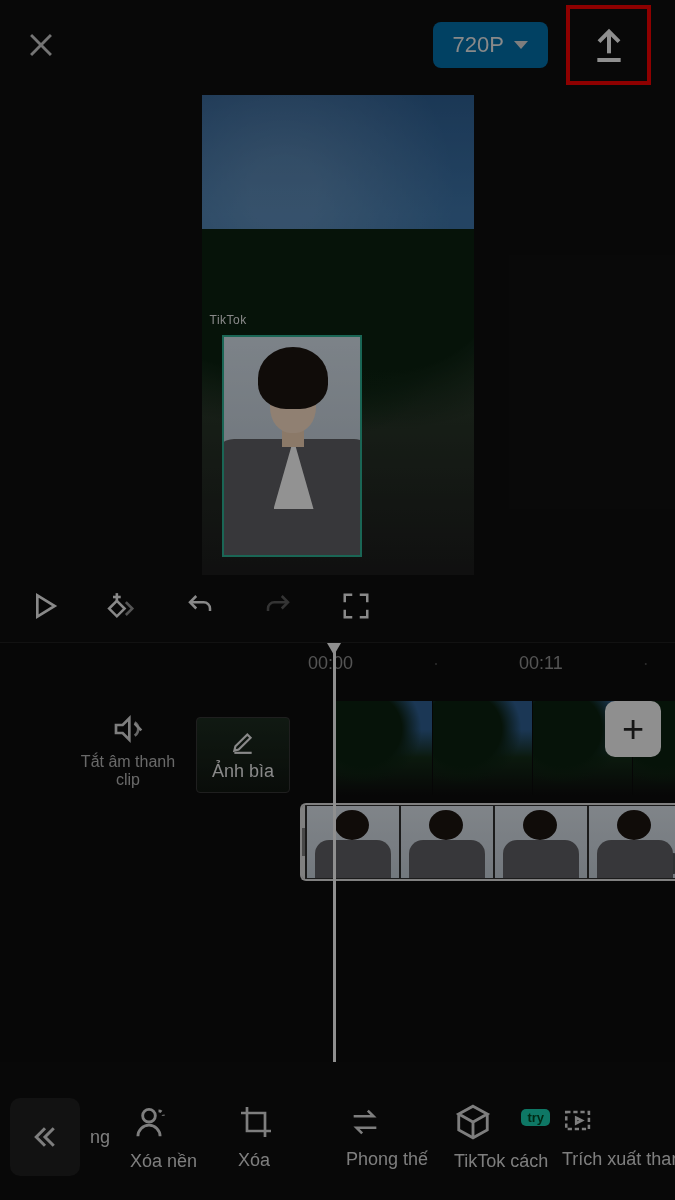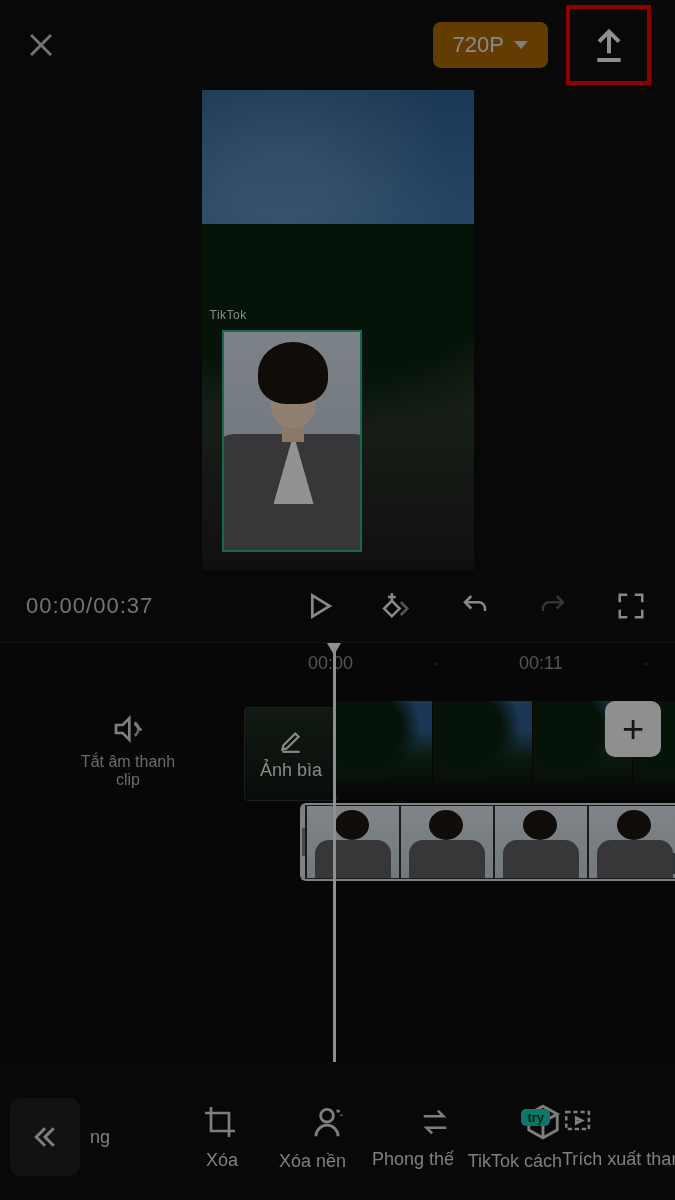--- a/index.html
+++ b/index.html
@@ -17,21 +17,21 @@
   .top-bar {
     display: flex;
     align-items: center;
     justify-content: space-between;
     height: 90px;
     padding: 0 24px;
   }
   .top-left, .top-right { display: flex; align-items: center; gap: 18px; }
   .close-x svg { stroke: #bbb; }
   .res-pill {
-    background: #a16207;
+    background: #0369a1;
     border-radius: 8px;
     padding: 10px 20px;
     display: flex;
     align-items: center;
     gap: 10px;
     font-size: 22px;
     color: #ddd;
   }
   .caret-down {
     width: 0; height: 0;
@@ -46,20 +46,21 @@
     align-items: center;
     justify-content: center;
     border: 4px solid #e60000;
   }
 
   
   .preview-wrap {
     display: flex;
     justify-content: center;
     height: 490px;
+    align-items: center;
   }
   .preview {
     width: 272px;
     height: 480px;
     position: relative;
     overflow: hidden;
     background: linear-gradient(#2c5a8a 0%, #3b6fa0 30%, #2a3a2a 55%, #1a1a1a 100%);
   }
   
   .preview::before {
@@ -145,26 +146,26 @@
   }
   .ruler .dot { color:#444; }
 
   .mute-col {
     position:absolute; left:68px; top:70px; width:120px;
     text-align:center; color:#aaa; font-size:16px;
   }
   .mute-col .icn { margin-bottom:8px; display:flex; justify-content:center; }
 
   .cover-col {
-    position:absolute; left:196px; top:64px;
-    width:94px; height:94px;
+    position:absolute; left:196px; top:74px;
+    width:94px; height:76px;
     border:1px solid #333; border-radius:4px;
     display:flex; flex-direction:column; align-items:center; justify-content:center;
     background: linear-gradient(#1b2a1e,#101510);
-    color:#ddd; font-size:18px;margin-left:48px;
+    color:#ddd; font-size:18px;
   }
   .cover-col .pen { margin-bottom:6px; }
 
   .main-track {
     position:absolute; left:333px; top:58px; height:94px;
     display:flex;
   }
   .main-track .thumb {
     width:100px; height:94px;
     background:
@@ -228,21 +229,21 @@
     background:#0d0d0d;
   }
   .back-chip {
     width:70px; height:78px; margin:0 10px 0 10px;
     background:#1d1d1d; border-radius:10px;
     display:flex; align-items:center; justify-content:center;
   }
   .tools { flex:1; display:flex; overflow:hidden; }
   .tool {
     width:108px; flex:0 0 108px;
-    display:flex; flex-direction:column; align-items:flex-end; justify-content:center;
+    display:flex; flex-direction:column; align-items:flex-start; justify-content:center;
     gap:10px; color:#ccc; font-size:18px;
     position:relative;
   }
   .tool .label { white-space:nowrap; }
   .try-badge {
     position:absolute; top:6px; right:12px;
     background:#17c1a3; color:#042; font-size:13px; font-weight:600;
     padding:1px 6px; border-radius:5px;
   }
   .tool.partial-l { width:40px; flex:0 0 40px; align-items:flex-start; }
@@ -283,21 +284,20 @@
     <div class="pip">
       <div class="jacket"></div>
       <div class="neck"></div>
       <div class="face"></div>
       <div class="hair"></div>
     </div>
   </div>
 </div>
 
 <div class="transport">
-  <div class="time">00:00/00:37</div>
   <div class="transport-icons">
     <div class="ticon">
       <svg width="32" height="32" viewBox="0 0 24 24" fill="none" stroke="#ddd" stroke-width="2">
         <polygon points="7 4 20 12 7 20 7 4"></polygon>
       </svg>
     </div>
     <div class="ticon">
       <svg width="36" height="34" viewBox="0 0 28 24" fill="none" stroke="#ddd" stroke-width="2">
         <line x1="10" y1="2" x2="10" y2="8"></line>
         <line x1="7" y1="5" x2="13" y2="5"></line>
@@ -389,34 +389,34 @@
       <polyline points="12 5 5 12 12 19"></polyline>
         <polyline points="19 5 12 12 19 19"></polyline>
     </svg>
   </div>
   <div class="tools">
     <div class="tool partial-l">
       <span class="label">ng</span>
     </div>
 
     <div class="tool">
-      <svg width="36" height="36" viewBox="0 0 24 24" fill="none" stroke="#ccc" stroke-width="1.8">
-        <path d="M6 2 V18 H22"></path>
-          <path d="M2 6 H18 V22"></path>
-      </svg>
-      <span class="label">Xóa</span>
-    </div>
-
-    <div class="tool">
       <svg width="38" height="38" viewBox="0 0 24 24" fill="none" stroke="#ccc" stroke-width="1.8">
         <circle cx="12" cy="8" r="4"></circle>
         <path d="M5 21 a7 7 0 0 1 14 0"></path>
         <path d="M18 5 a3 3 0 0 1 3 3" stroke-dasharray="2 2"></path>
       </svg>
       <span class="label">Xóa nền</span>
+    </div>
+
+    <div class="tool">
+      <svg width="36" height="36" viewBox="0 0 24 24" fill="none" stroke="#ccc" stroke-width="1.8">
+        <path d="M6 2 V18 H22"></path>
+          <path d="M2 6 H18 V22"></path>
+      </svg>
+      <span class="label">Xóa</span>
     </div>
 
     <div class="tool">
       <svg width="38" height="34" viewBox="0 0 24 24" fill="none" stroke="#ccc" stroke-width="1.8">
         <path d="M4 8 H18 L14 4"></path>
         <path d="M20 16 H6 L10 20"></path>
       </svg>
       <span class="label">Phong thế</span>
     </div>
 

